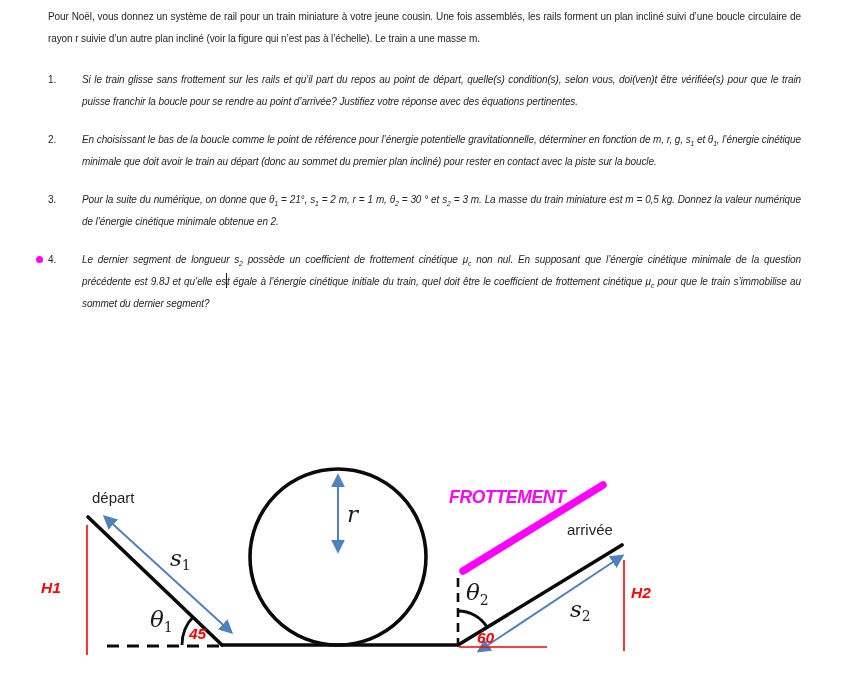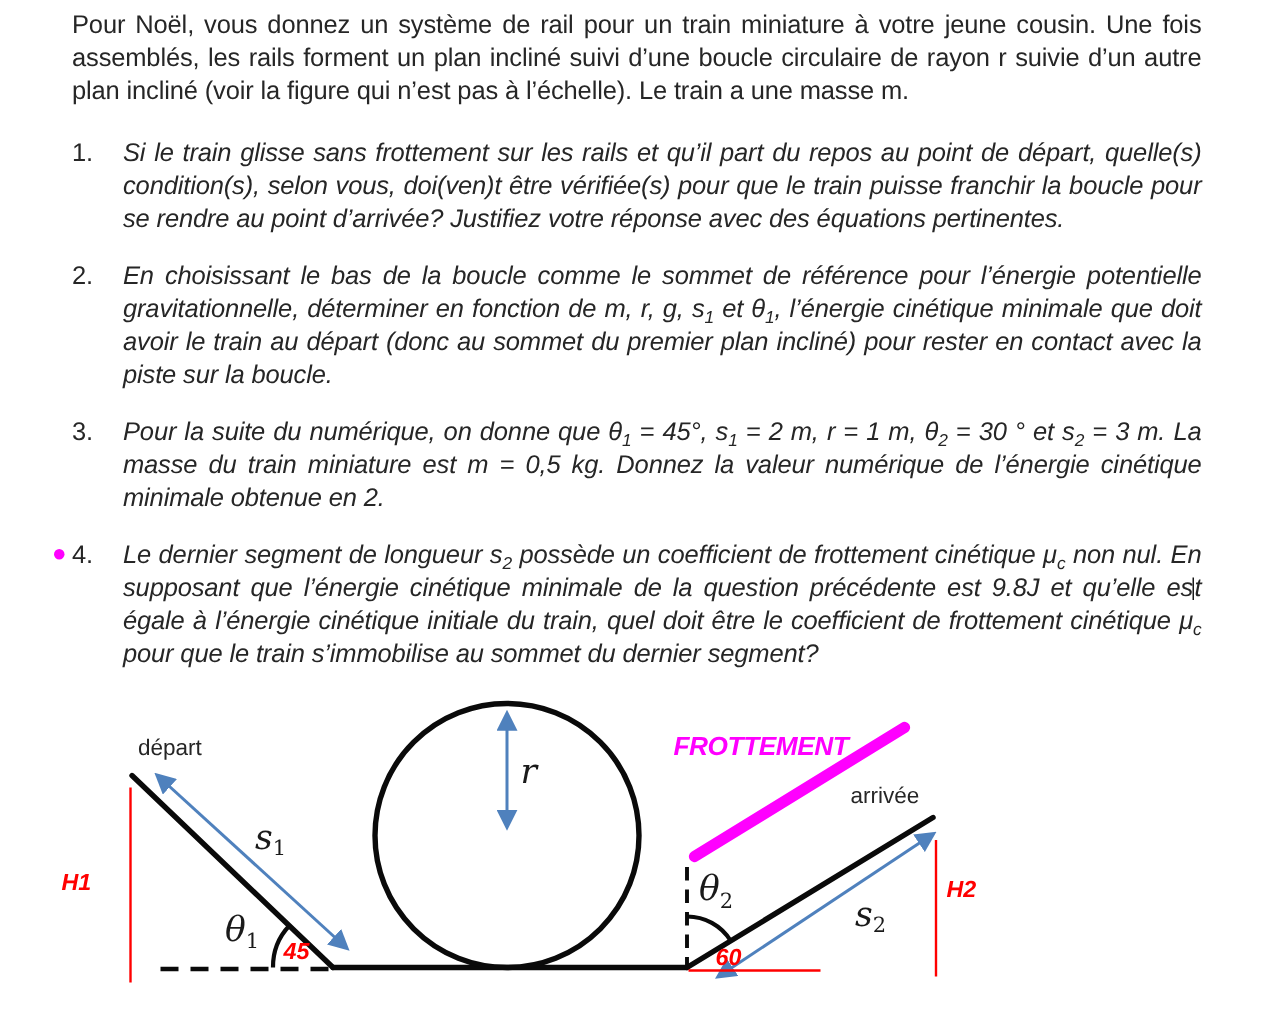--- a/index.html
+++ b/index.html
@@ -1,18 +1,18 @@
 <!DOCTYPE html>
 <html><head>
 <meta charset="utf-8">
 <style>
   html,body{margin:0;padding:0;background:#fff;}
   .page{position:relative;width:845px;height:686px;background:#ffffff;overflow:hidden;
         font-family:"Liberation Sans",sans-serif;color:#262626;}
-  .doc{position:absolute;left:48px;top:6px;width:753px;font-size:17px;line-height:22px;letter-spacing:-0.1px;}
+  .doc{position:absolute;left:48px;top:6px;width:753px;font-size:10px;line-height:22px;letter-spacing:-0.1px;}
   .intro{text-align:justify;margin:0 0 19px 0;}
   .item{display:flex;margin:0 0 16px 0;position:relative;}
   .num{width:34px;flex:none;}
   .txt{flex:1;text-align:justify;font-style:italic;}
   sub,sup{font-size:0.68em;line-height:0;}
   .caret{display:inline-block;width:0;height:15px;border-left:1.5px solid #1a1a1a;vertical-align:-3px;}
   .marker-dot{position:absolute;left:-12px;top:7px;width:7px;height:7px;border-radius:50%;background:#ff00ff;}
   .fig{position:absolute;left:0;top:450px;}
   
   .ln{stroke:#0a0a0a;stroke-width:3.6;fill:none;stroke-linecap:round;}
@@ -37,26 +37,26 @@
   <div class="doc">
     <p class="intro">Pour Noël, vous donnez un système de rail pour un train miniature à votre jeune cousin. Une fois assemblés, les rails forment un plan incliné suivi d’une boucle circulaire de rayon r suivie d’un autre plan incliné (voir la figure qui n’est pas à l’échelle). Le train a une masse m.</p>
 
     <div class="item">
       <div class="num">1.</div>
       <div class="txt"><span>Si le train glisse sans frottement sur les rails et qu’il part du repos au point de départ, quelle(s) condition(s), selon vous, doi(ven)t être vérifiée(s) pour que le train puisse franchir la boucle pour se rendre au point d’arrivée? Justifiez votre réponse avec des équations pertinentes.</span></div>
     </div>
 
     <div class="item">
       <div class="num">2.</div>
-      <div class="txt"><span>En choisissant le bas de la boucle comme le sommet de référence pour l’énergie potentielle gravitationnelle, déterminer en fonction de m, r, g, s</span><sub>1</sub><span> et θ</span><sub>1</sub><span>, l’énergie cinétique minimale que doit avoir le train au départ (donc au sommet du premier plan incliné) pour rester en contact avec la piste sur la boucle.</span></div>
+      <div class="txt"><span>En choisissant le bas de la boucle comme le point de référence pour l’énergie potentielle gravitationnelle, déterminer en fonction de m, r, g, s</span><sub>1</sub><span> et θ</span><sub>1</sub><span>, l’énergie cinétique minimale que doit avoir le train au départ (donc au sommet du premier plan incliné) pour rester en contact avec la piste sur la boucle.</span></div>
     </div>
 
     <div class="item">
       <div class="num">3.</div>
-      <div class="txt"><span>Pour la suite du numérique, on donne que θ</span><sub>1</sub><span> = 45°, s</span><sub>1</sub><span> = 2 m,  r = 1 m, θ</span><sub>2</sub><span> = 30 ° et s</span><sub>2</sub><span> = 3 m. La masse du train miniature est  m = 0,5 kg. Donnez la valeur numérique de l’énergie cinétique minimale obtenue en 2.</span></div>
+      <div class="txt"><span>Pour la suite du numérique, on donne que θ</span><sub>1</sub><span> = 21°, s</span><sub>1</sub><span> = 2 m,  r = 1 m, θ</span><sub>2</sub><span> = 30 ° et s</span><sub>2</sub><span> = 3 m. La masse du train miniature est  m = 0,5 kg. Donnez la valeur numérique de l’énergie cinétique minimale obtenue en 2.</span></div>
     </div>
 
     <div class="item">
       <span class="marker-dot"></span>
       <div class="num">4.</div>
       <div class="txt"><span>Le dernier segment de longueur s</span><sub>2</sub><span> possède un coefficient de frottement cinétique μ</span><sub>c</sub><span> non nul. En supposant que l’énergie cinétique minimale de la question précédente est 9.8J et qu’elle es</span><span class="caret"></span><span>t égale à l’énergie cinétique initiale du train, quel doit être le coefficient de frottement cinétique μ</span><sub>c</sub><span> pour que le train s’immobilise au sommet du dernier segment?</span></div>
     </div>
   </div>
 
   <svg class="fig" width="845" height="236" viewBox="0 0 845 236">

